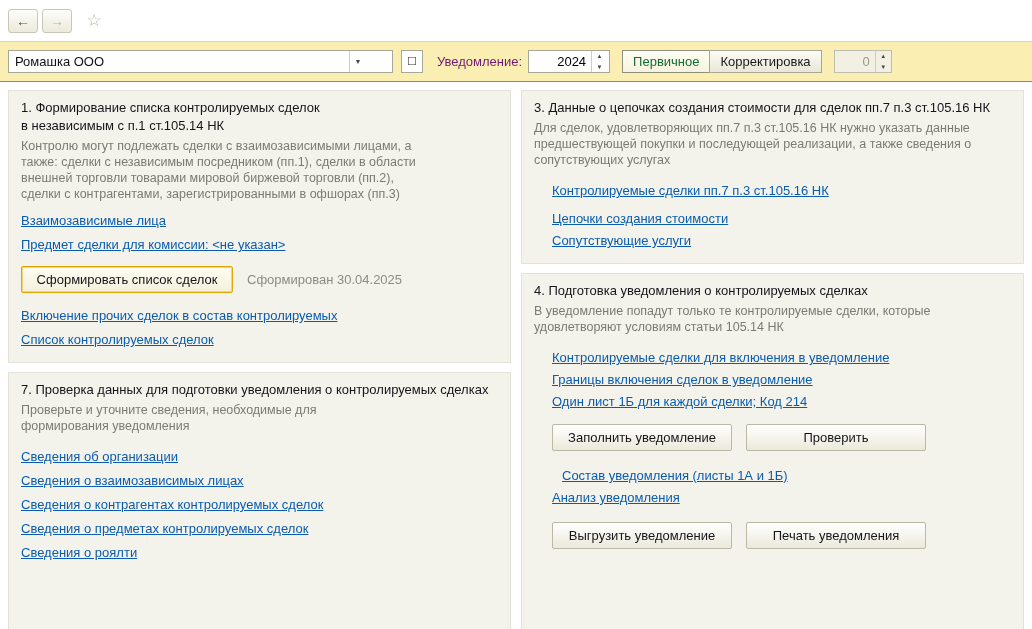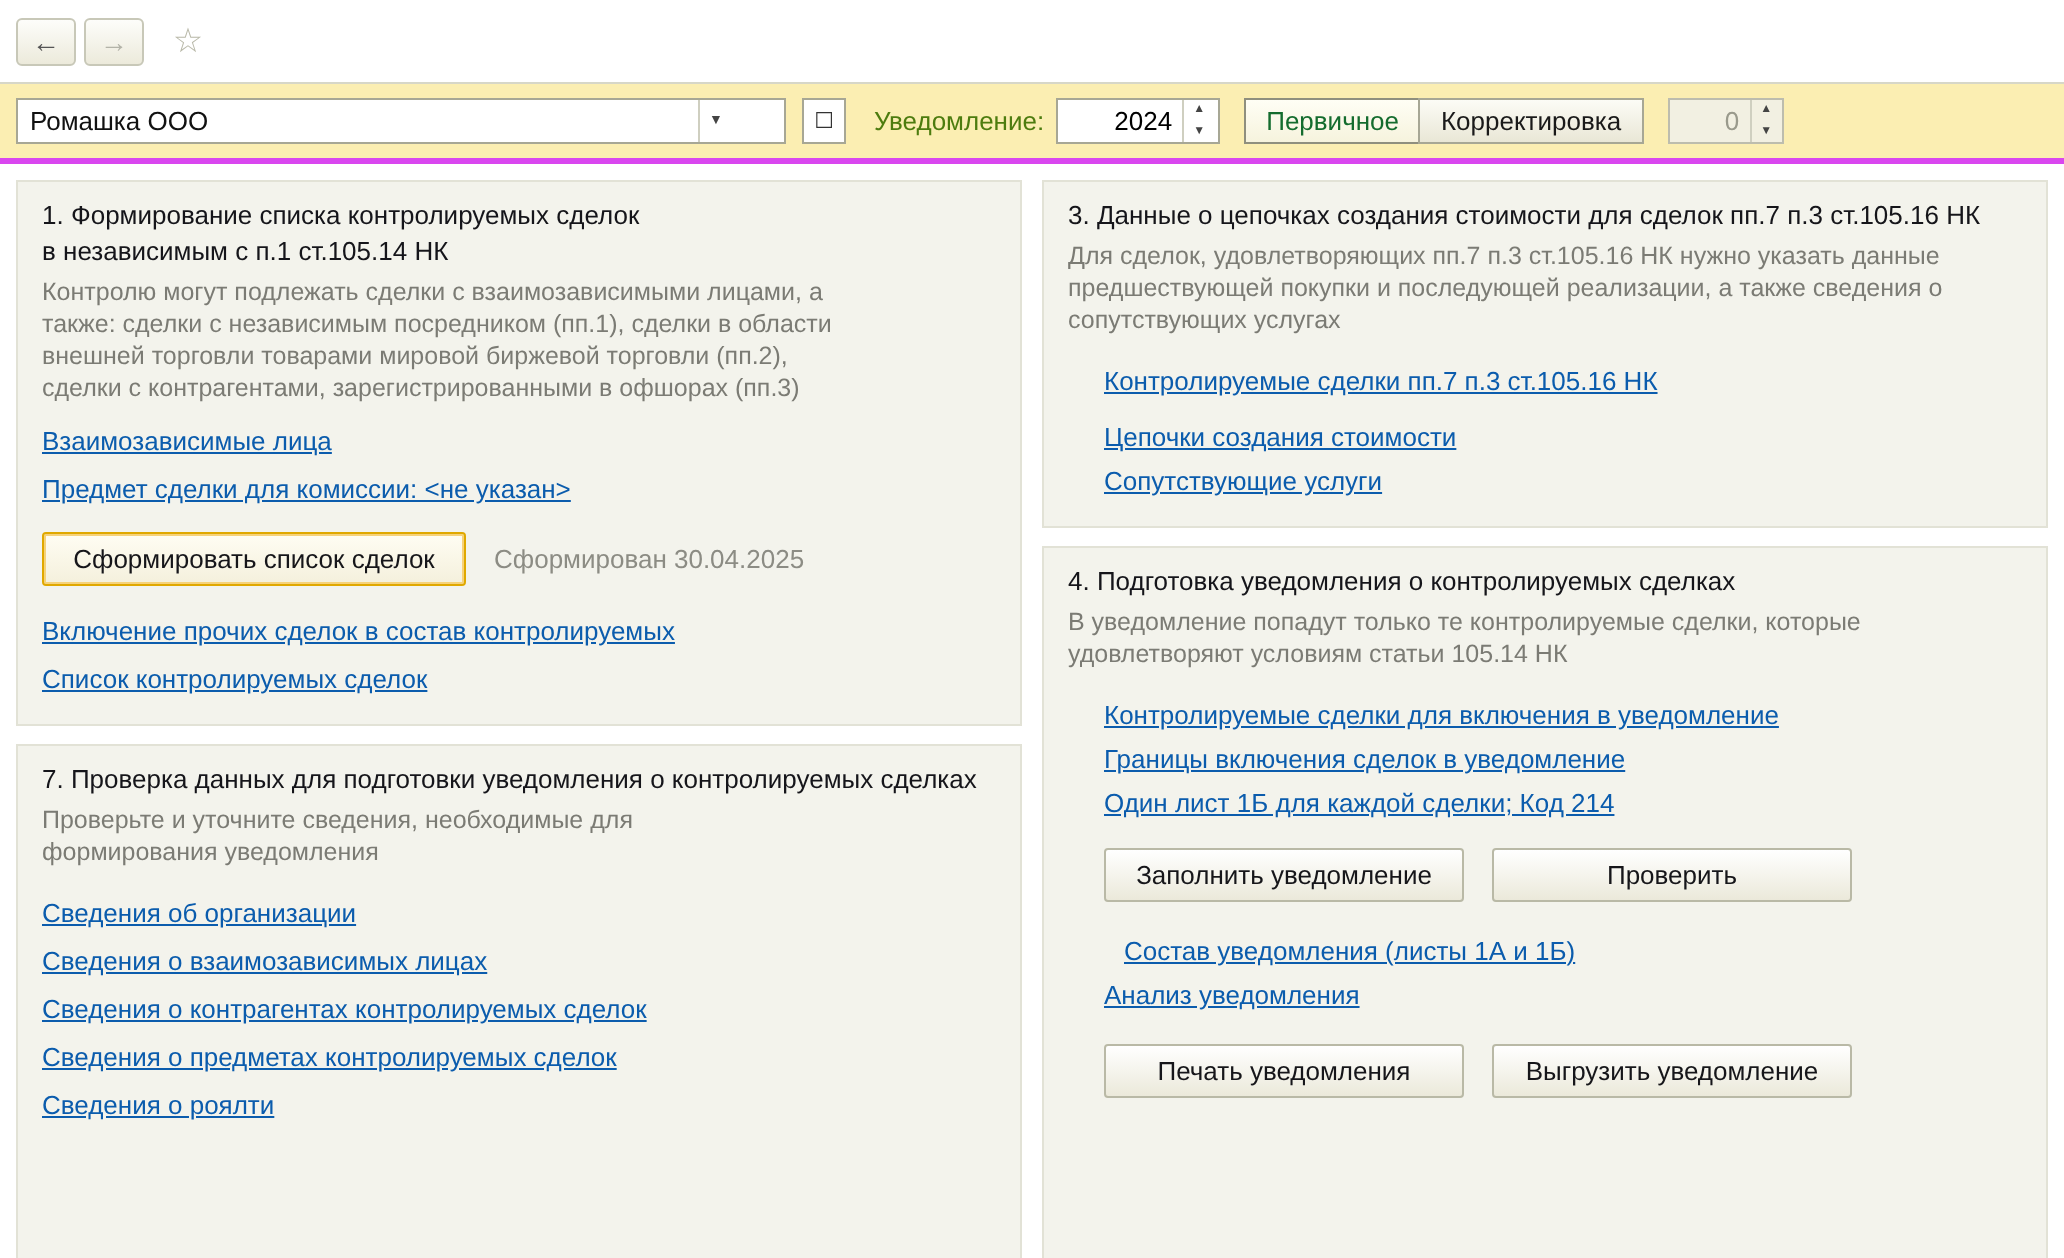--- a/index.html
+++ b/index.html
@@ -46,21 +46,21 @@
     color: #11111a;
     white-space: nowrap;
   }
 
   
   .toolbar {
     display: flex; align-items: center;
     height: 40px;
     padding: 0 8px;
     background: #fbeeb2;
-    border-bottom: 3px solid #d946ef;
+    border-bottom: 1px solid #d946ef;
     gap: 6px;
   }
   .org-field {
     position: relative;
     width: 385px; height: 23px;
     background: #fff;
     border: 1px solid #a7a795;
     display: flex; align-items: center;
   }
   .org-field input {
@@ -81,21 +81,21 @@
   }
   .org-ext {
     width: 22px; height: 23px;
     margin-left: 2px;
     border: 1px solid #a7a795;
     background: #fff;
     display: flex; align-items: center; justify-content: center;
     font-size: 11px; color: #333;
     cursor: pointer;
   }
-  .lbl-notice { margin-left: 8px; font-size: 13px; color: #4d7c0f; }
+  .lbl-notice { margin-left: 8px; font-size: 13px; color: #701a75; }
   .year-box {
     display: flex; align-items: center;
     height: 23px; background: #fff;
     border: 1px solid #a7a795;
     width: 82px;
   }
   .year-box input {
     border: none; outline: none; background: transparent;
     width: 62px; height: 21px;
     text-align: right; padding-right: 5px;
@@ -329,21 +329,21 @@
         </div>
 
         <div class="linkrow" style="margin-left:28px; margin-top:16px;">
           <a class="link">Состав уведомления (листы 1А и 1Б)</a>
         </div>
         <div class="linkrow" style="margin-left:18px; margin-top:5px;">
           <a class="link">Анализ уведомления</a>
         </div>
 
         <div class="btnrow" style="margin-left:18px; margin-top:16px;">
+          <button class="btn-std">Выгрузить уведомление</button>
           <button class="btn-std">Печать уведомления</button>
-          <button class="btn-std">Выгрузить уведомление</button>
         </div>
       </div>
 
     </div>
 
   </div>
 </div>
 
 </body></html>

